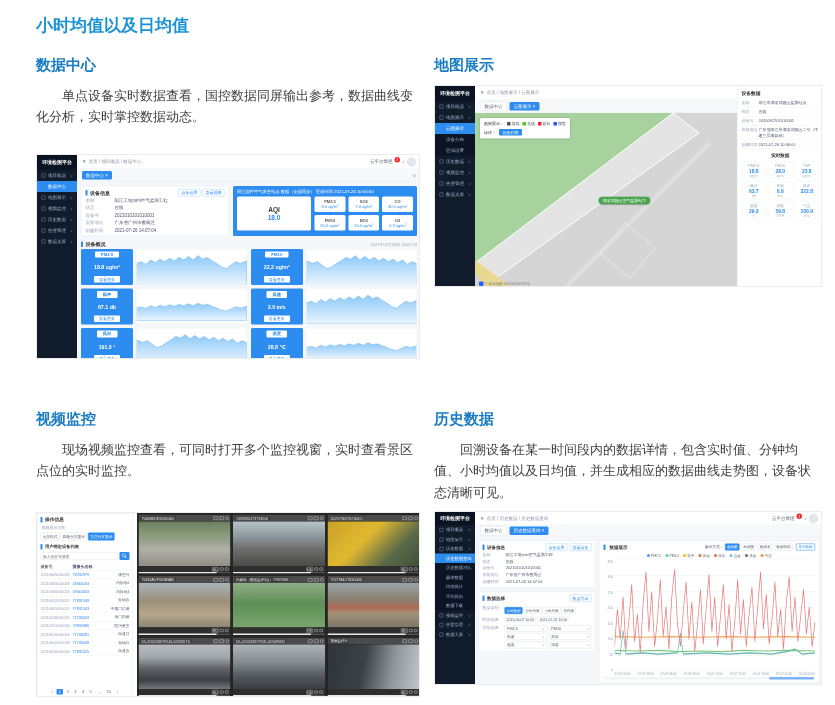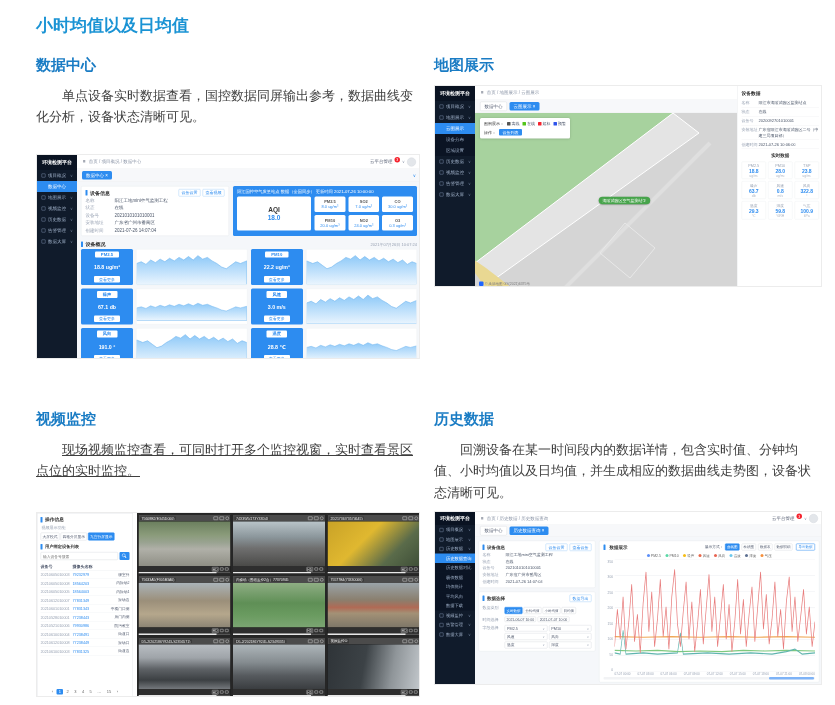--- a/index.html
+++ b/index.html
@@ -9,21 +9,21 @@
   .page-title { position:absolute; left:36px; top:14px; font-size:17px; font-weight:bold; color:#1a93d4; }
 
   .sec { position:absolute; }
   .sec h2 { font-size:15px; font-weight:bold; color:#1a7cc4; margin:0 0 10px 0; }
   .sec p { font-size:13px; color:#3f3f3f; line-height:1.65; text-indent:2em; }
   .sec-1 { left:36px;  top:56px;  width:384px; }
   .sec-2 { left:434px; top:56px;  width:388px; }
   .sec-3 { left:36px;  top:410px; width:384px; }
   .sec-4 { left:434px; top:410px; width:388px; }
   .sec-1 p { margin-bottom:26px; } .sec-2 p { margin-bottom:10px; }
-  .sec-3 p { margin-bottom:30px;text-decoration:underline; } .sec-4 p { margin-bottom:8px; }
+  .sec-3 p { margin-bottom:30px; } .sec-4 p { margin-bottom:8px; }
 
   .shot { position:relative; overflow:hidden; border:1px solid #ececec; background:#fff; }
   .shot-1 { width:384px; height:205px; }
   .shot-2 { width:388px; height:202px; }
   .shot-3 { width:384px; height:185px; }
   .shot-4 { width:388px; height:174px; }
   .inner { position:absolute; left:0; top:0; transform:scale(.5); transform-origin:0 0; background:#fff; }
   .in-1 { width:768px; height:410px; }
   .in-2 { width:776px; height:404px; }
   .in-3 { width:768px; height:370px; }
@@ -204,21 +204,21 @@
       <stop offset="0" stop-color="#8ec9f8"></stop>
         <stop offset="1" stop-color="#eaf5fe"></stop>
     </linearGradient>
   </defs>
 </svg>
 
 <h1 class="page-title">小时均值以及日均值</h1>
 
 <section class="sec sec-1">
   <h2>数据中心</h2>
-  <p>单点设备实时数据查看，国控数据同屏输出参考，数据曲线变化分析，设备状态清晰可见。</p>
+  <p>单点设备实时数据查看，国控数据同屏输出参考，数据曲线变化分析，实时掌控数据动态。</p>
   <div class="shot shot-1">
     <div class="inner in-1">
       <aside class="sb">
         <div class="sb-brand">环境检测平台</div>
         <div>
 
         <div class="sb-item parent">
               <span class="sb-ico"></span>
               <span>项目概况</span>
             </div>

